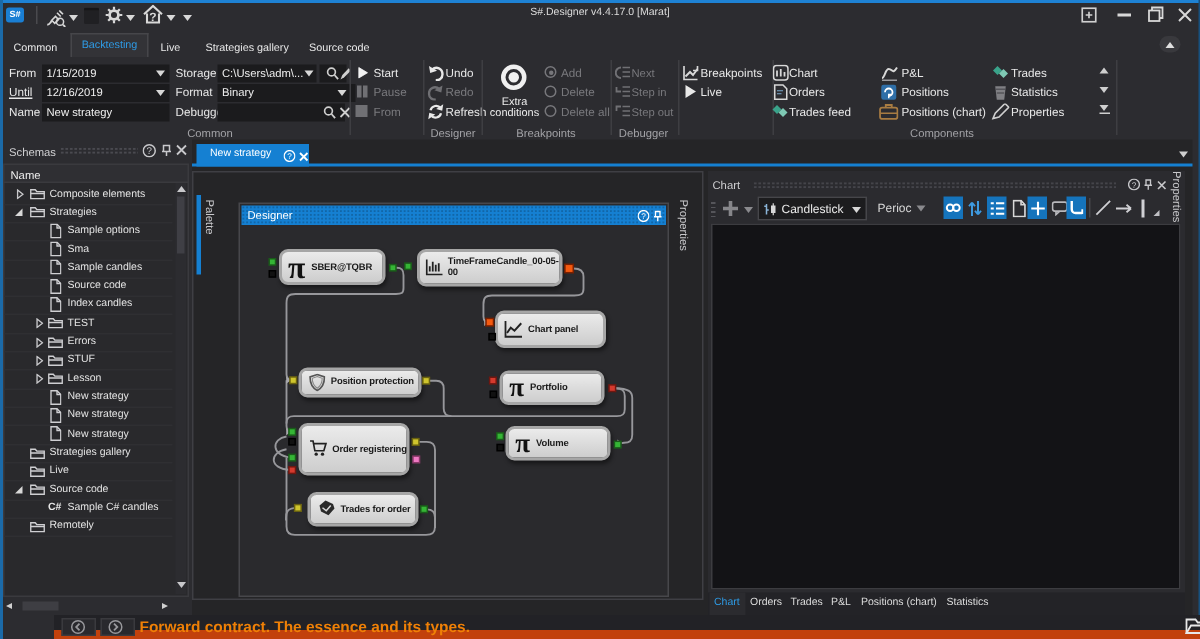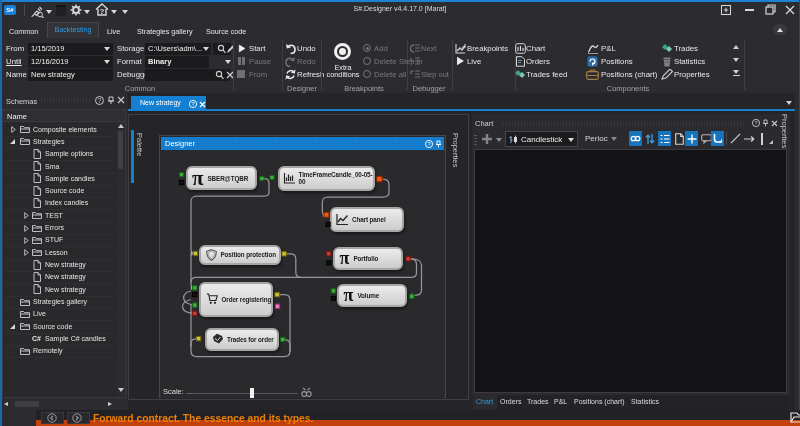--- a/index.html
+++ b/index.html
@@ -91,21 +91,21 @@
   <div class="inp" style="left:28px;top:18px;width:85px;">12/16/2019</div>
   <div class="inp" style="left:28px;top:31px;width:85px;">New strategy</div>
   <div class="caret" style="left:104px;top:9px;"></div>
   <div class="caret" style="left:104px;top:22px;"></div>
   <div class="ab t9" style="left:117px;top:6px;">Storage</div>
   <div class="ab t9" style="left:117px;top:19px;">Format</div>
   <div class="ab t9" style="left:117px;top:32px;">Debugger</div>
   <div class="inp" style="left:145px;top:5px;width:66px;">C:\Users\adm\...</div>
   <div class="caret" style="left:203px;top:9px;"></div>
   <div class="ab" style="left:213px;top:5px;width:18px;height:12px;background:#1b1b1d;"></div>
-  <div class="inp" style="left:145px;top:18px;width:64px;font-weight:bold;">Binary</div>
+  <div class="inp" style="left:145px;top:18px;width:92px;">Binary</div>
   <div class="caret" style="left:225px;top:22px;"></div>
   <div class="inp" style="left:145px;top:31px;width:85px;"></div>
 
   <svg class="ab" style="left:217px;top:6px;" width="9" height="10" viewBox="0 0 9 10">
         <circle cx="4" cy="4" r="2.6" fill="none" stroke="#cfcfcf" stroke-width="1.1"></circle>
         <path d="M6 6 l2.4 2.8" stroke="#cfcfcf" stroke-width="1.2"></path>
       </svg>
   <svg class="ab" style="left:226px;top:6px;" width="8" height="10" viewBox="0 0 8 10">
         <path d="M1 9 l1.2-3 L6.5 1.5 8 3 3.5 7.5 Z" fill="#cfcfcf"></path>
       </svg>
@@ -165,21 +165,21 @@
 
   <svg class="ab" style="left:410px;top:6px;" width="10" height="9" viewBox="0 0 10 9">
         <path d="M4 1 A3.5 3.5 0 1 0 4 8" fill="none" stroke="#707074" stroke-width="1.3"></path>
         <path d="M5 1 h5 M5 4 h5 M5 7 h5" stroke="#707074" stroke-width="1.1"></path>
       </svg>
   <div class="ab gray" style="left:421px;top:6px;font-size:7.5px;white-space:nowrap;">Next</div>
   <svg class="ab" style="left:410px;top:19px;" width="10" height="9" viewBox="0 0 10 9">
         <path d="M1 1 v3 h3" fill="none" stroke="#707074" stroke-width="1.2"></path>
         <path d="M5 1 h5 M5 4 h5 M5 7 h5" stroke="#707074" stroke-width="1.1"></path>
       </svg>
-  <div class="ab gray" style="left:399px;top:19px;font-size:7.5px;white-space:nowrap;">Step in</div>
+  <div class="ab gray" style="left:421px;top:19px;font-size:7.5px;white-space:nowrap;">Step in</div>
   <svg class="ab" style="left:410px;top:32px;" width="10" height="9" viewBox="0 0 10 9">
         <path d="M1 4 v-3 h3" fill="none" stroke="#707074" stroke-width="1.2"></path>
         <path d="M5 1 h5 M5 4 h5 M5 7 h5" stroke="#707074" stroke-width="1.1"></path>
       </svg>
   <div class="ab gray" style="left:421px;top:32px;font-size:7.5px;white-space:nowrap;">Step out</div>
   <div class="glabel ab" style="left:389px;top:46px;width:80px;">Debugger</div>
   <div class="vsep" style="left:452px;top:2px;height:50px;"></div>
 
   <svg class="ab" style="left:455px;top:5px;" width="11" height="11" viewBox="0 0 11 11">
         <path d="M1 1 v9 h9" stroke="#d8d8d8" stroke-width="1.1" fill="none"></path>
@@ -461,31 +461,20 @@
         <span style="position:absolute;left:4px;top:0px;">Designer</span>
         <svg style="position:absolute;left:264px;top:2.5px;" width="8" height="8" viewBox="0 0 8 8">
               <circle cx="4" cy="4" r="3.6" fill="none" stroke="#fff" stroke-width="0.9"></circle>
               <text x="4" y="6.2" font-size="5.5" fill="#fff" text-anchor="middle">?</text>
             </svg>
         <svg style="position:absolute;left:274px;top:2.5px;" width="7" height="8" viewBox="0 0 7 8">
               <path d="M2 1 h3 v3.5 h-3 Z M1 4.5 h5 M3.5 4.5 v3" stroke="#fff" stroke-width="0.9" fill="none"></path>
             </svg>
       </div>
 
-      <div class="ab" style="left:1px;top:249px;width:283px;height:13px;background:#2a2a2d;">
-        <span style="position:absolute;left:2px;top:2px;font-size:7.5px;color:#dcdcdc;">Scale:</span>
-        <div style="position:absolute;left:25px;top:7.5px;width:112px;height:1px;background:#5a5a5e;"></div>
-        <div style="position:absolute;left:89px;top:3px;width:4px;height:10px;background:#f0f0f0;"></div>
-        <svg style="position:absolute;left:140px;top:2px;" width="11" height="11" viewBox="0 0 11 11">
-              <path d="M2 1 l2.5 2 M9 1 L6.5 3" stroke="#98989c" stroke-width="1.1" fill="none"></path>
-              <circle cx="3.2" cy="7" r="2.4" fill="none" stroke="#98989c" stroke-width="1.1"></circle>
-              <circle cx="7.8" cy="7" r="2.4" fill="none" stroke="#98989c" stroke-width="1.1"></circle>
-              <path d="M5 6 a1 1 0 0 1 1 0" stroke="#98989c" fill="none"></path>
-            </svg>
-      </div>
     </div>
   </div>
 
   <div class="ab" id="chartpanel" style="left:344px;top:21px;width:318px;height:296px;background:#2b2b2f;">
     <div class="ab" style="left:2px;top:2.5px;width:308px;height:13px;">
       <span style="position:absolute;left:1px;top:2px;font-size:7.5px;color:#cfcfd2;">Chart</span>
       <div style="position:absolute;left:28px;top:4.5px;width:242px;height:5px;background-image:radial-gradient(#45454b 0.7px,transparent 0.8px);background-size:3px 2.5px;"></div>
       <svg style="position:absolute;left:278px;top:2.5px;" width="8" height="8" viewBox="0 0 8 8">
             <circle cx="4" cy="4" r="3.6" fill="none" stroke="#c8c8cb" stroke-width="0.9"></circle>
             <text x="4" y="6.3" font-size="5.5" fill="#c8c8cb" text-anchor="middle">?</text>

